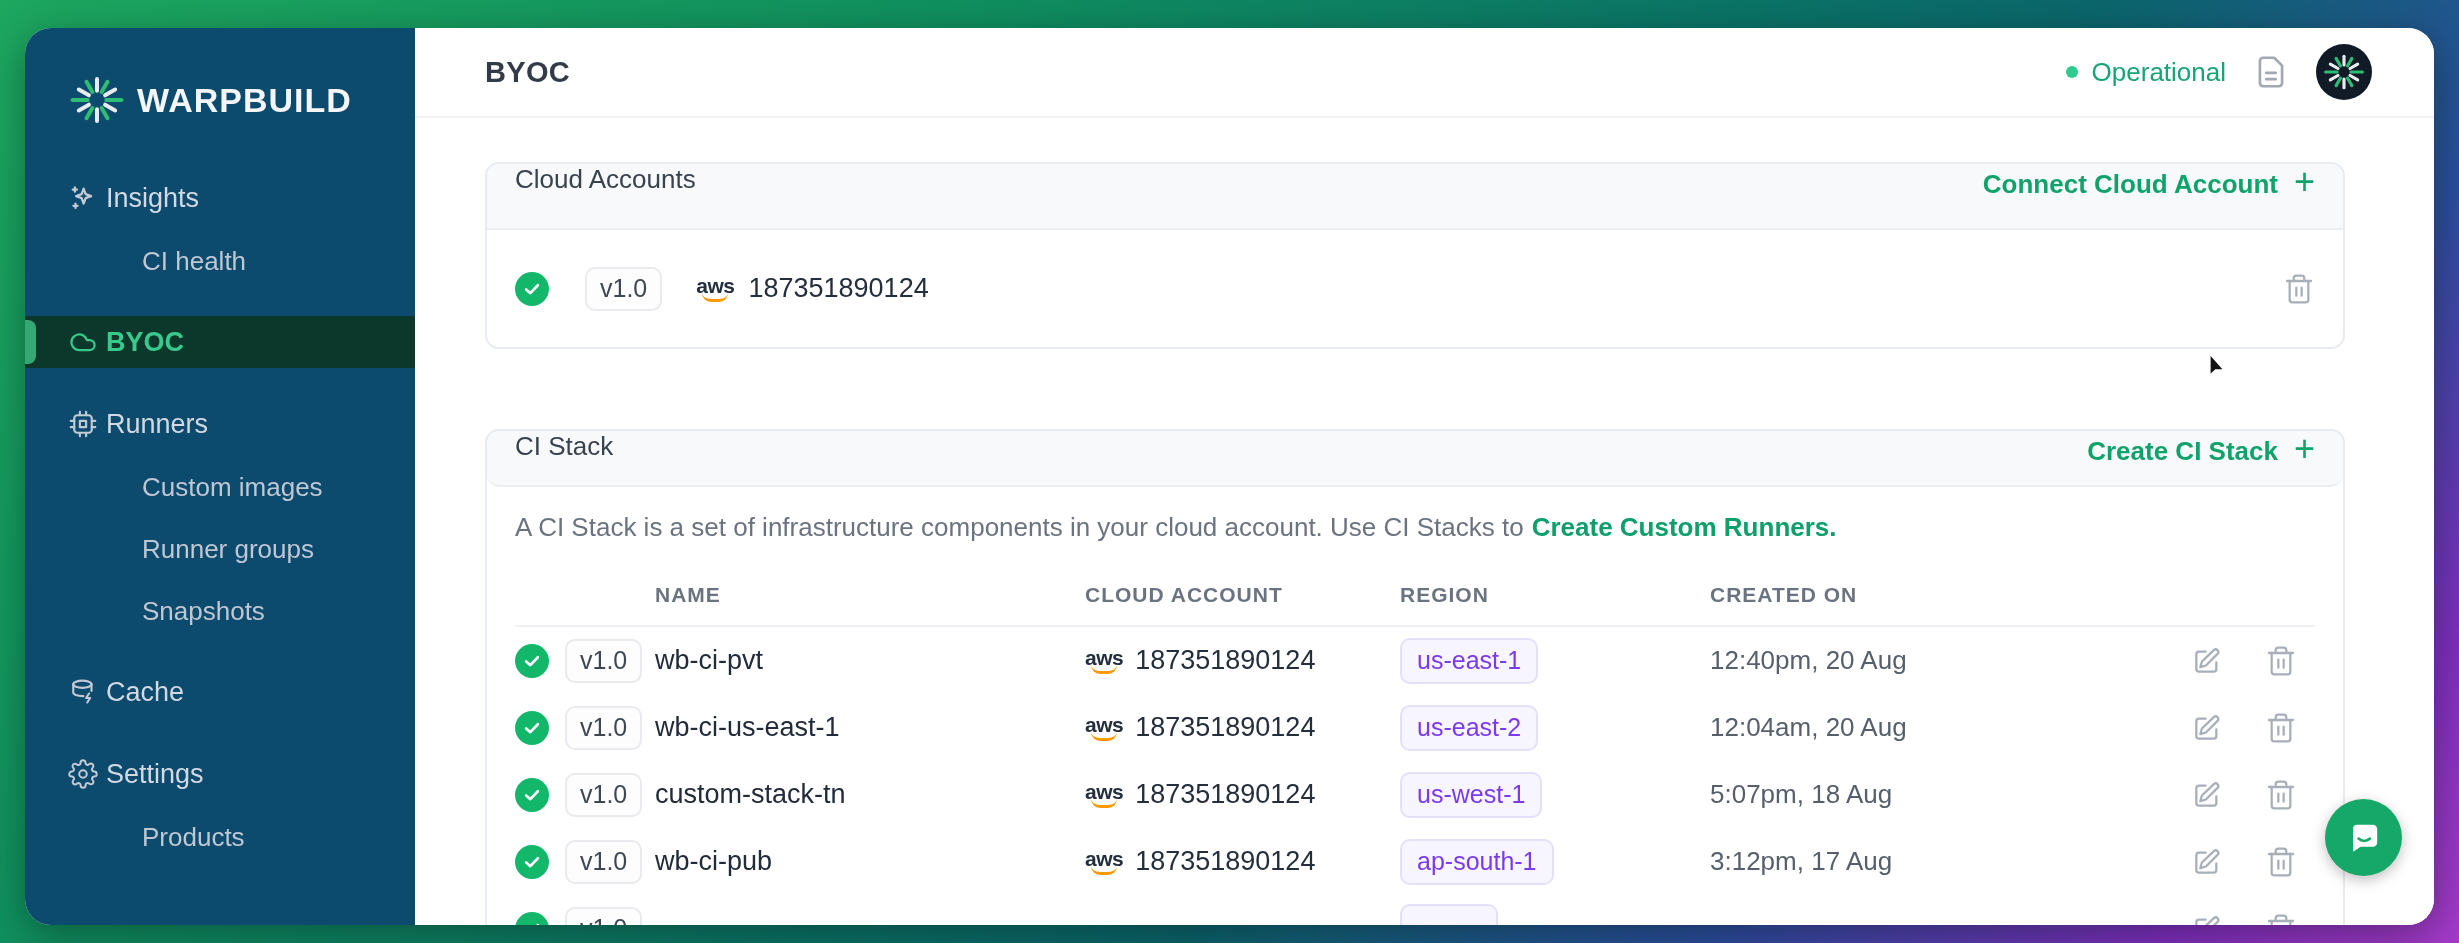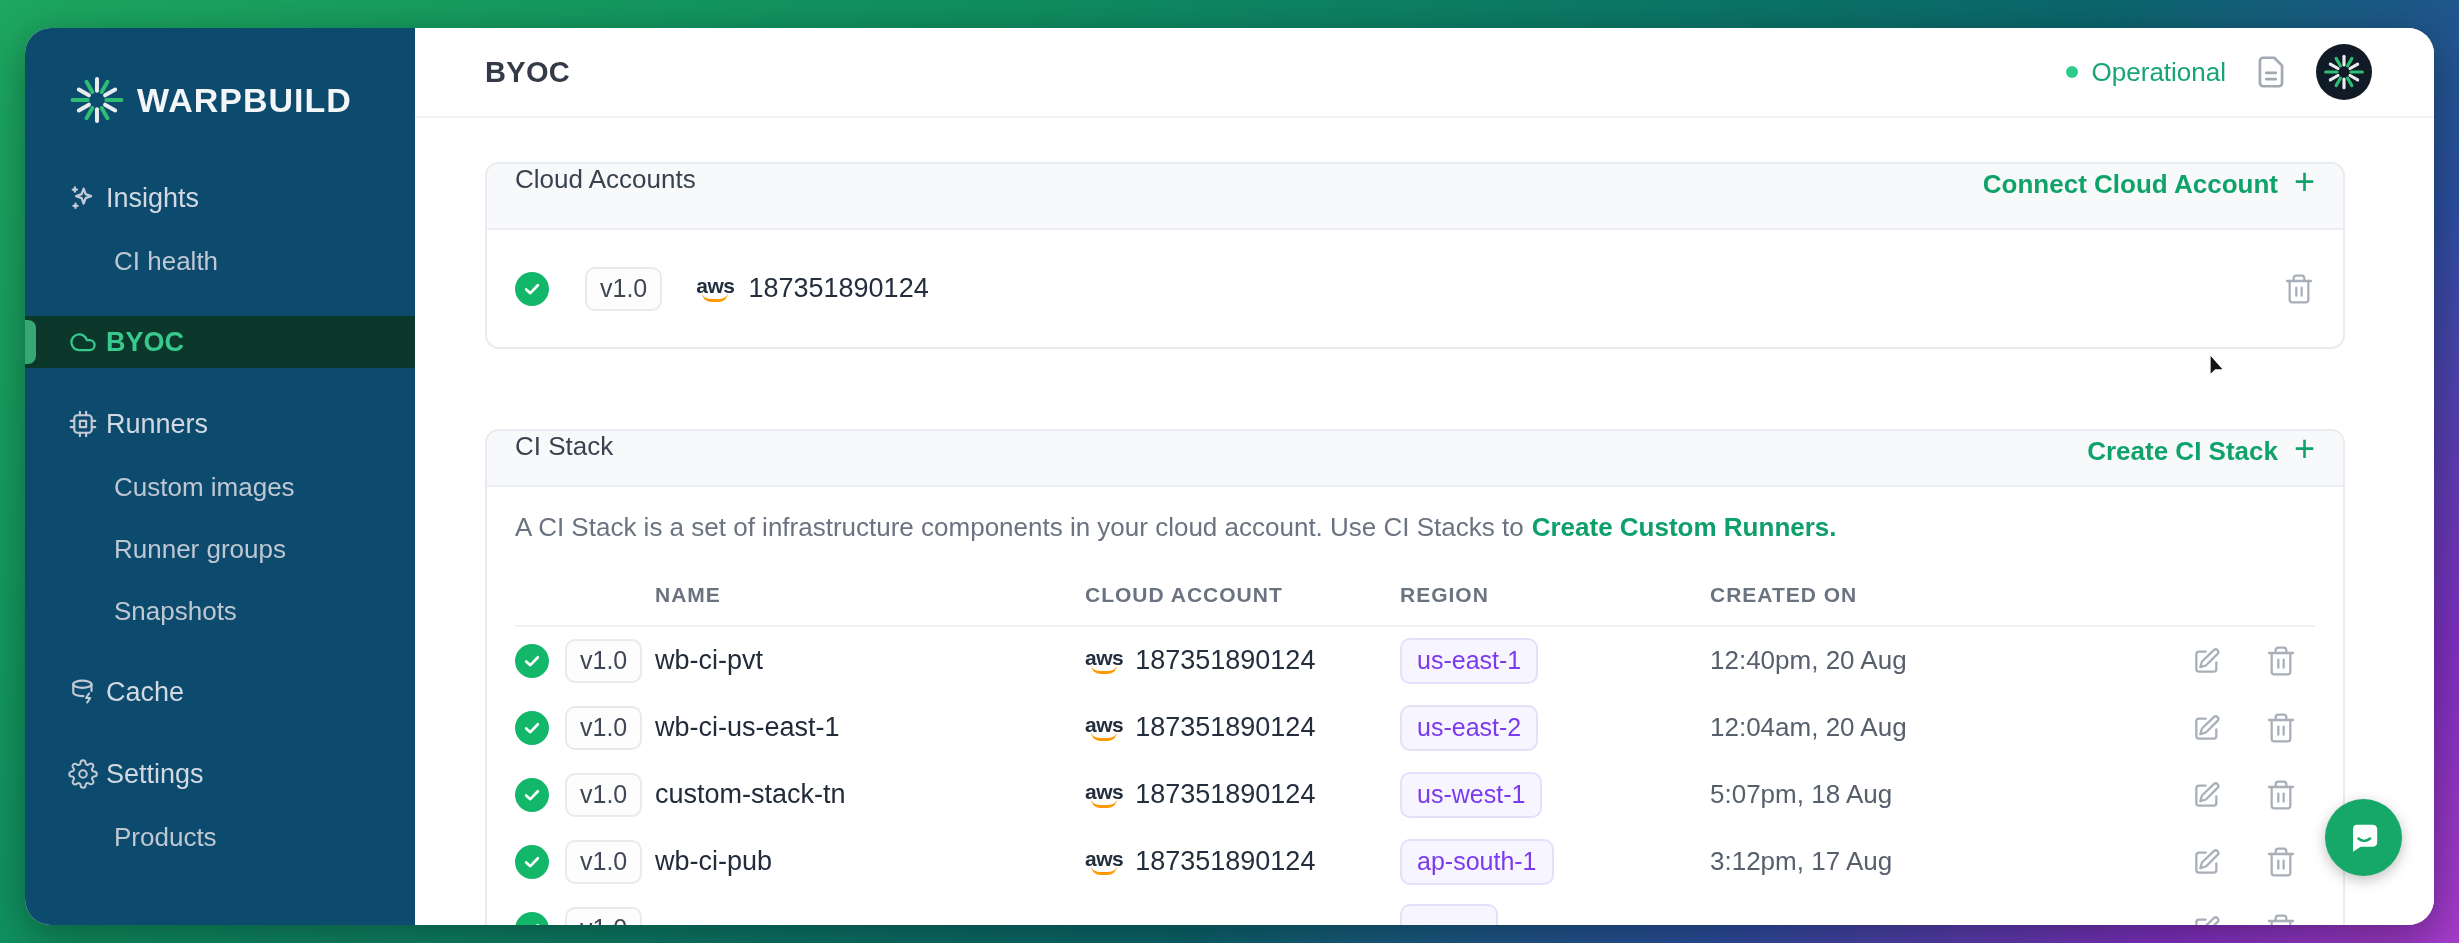--- a/index.html
+++ b/index.html
@@ -16,21 +16,21 @@
   }
 
   
   .sidebar { width:390px; min-width:390px; background:#0c4a6e; height:100%; position:relative; }
   .brand { display:flex; align-items:center; padding:44px 0 0 44px; }
   .brand-icon { width:56px; height:56px; display:inline-flex; }
   .brand-icon svg { width:56px; height:56px; }
   .brand-name { color:#F3F5F7; font-size:34px; font-weight:700; letter-spacing:1px; margin-left:12px; }
   .nav { margin-top:36px; display:flex; flex-direction:column; }
   .nav-item { position:relative; height:52px; display:flex; align-items:center; padding-left:43px; margin-top:8px; cursor:pointer; }
-  .nav-item.child { height:50px; padding-left:89px; margin-top:12px; }
+  .nav-item.child { height:50px; padding-left:117px; margin-top:12px; }
   .nav-item.gap-top { margin-top:30px; }
   .nav-icon { width:30px; height:30px; margin-right:8px; color:#C3CAD5; display:inline-flex; }
   .nav-icon svg { width:30px; height:30px; }
   .nav-label { color:#D3D9E2; font-size:27px; font-weight:500; }
   .nav-item.child .nav-label { color:#BFC7D2; font-weight:400; font-size:26px; }
   .nav-item.active { background:#0C382B; }
   .nav-item.active .nav-label { color:#38CA8D; font-weight:600; }
   .nav-item.active .nav-icon { color:#38CA8D; }
   .nav-item.active::before {
     content:""; position:absolute; left:0; top:4px; width:11px; height:44px;
@@ -73,21 +73,21 @@
   .aws-w { font-style:normal; font-weight:700; font-size:21px; color:#232F3E; letter-spacing:-0.5px; line-height:1; }
   .aws-s { width:26px; height:9px; border-bottom:3px solid #FF9900; border-radius:0 0 12px 12px; margin-top:-3px; }
   .account-row .aws { margin-left:34px; }
   .account-id { font-size:27px; color:#242E3D; font-weight:500; margin-left:14px; }
   .icon-btn { color:#A8AFB9; display:inline-flex; cursor:pointer; background:none; border:none; padding:0; }
   .icon-btn svg { width:32px; height:32px; }
   .account-row .icon-btn { margin-left:auto; }
 
   
   .card-stack { margin-top:80px; }
-  .card-stack .card-head { height:56px; }
+  .card-stack .card-head { height:56px;border-radius:13px; }
   .stack-body { padding:22px 28px 0 28px; min-height:480px; }
   .desc { font-size:26px; color:#6B7280; line-height:36px; }
   .desc-link { color:#0E9F6B; font-weight:700; cursor:pointer; margin-left:8px; }
 
   .grid { display:grid; grid-template-columns:50px 90px 430px 315px 310px 480px 1fr; align-items:center; }
   .thead { margin-top:20px; height:62px; border-bottom:2px solid #EEF0F3; }
   .th { font-size:21px; font-weight:600; color:#6A7380; letter-spacing:1px; }
   .trow { height:67px; }
   .cell-name { font-size:27px; font-weight:500; color:#222B3A; }
   .cell-account { display:flex; align-items:center; }

